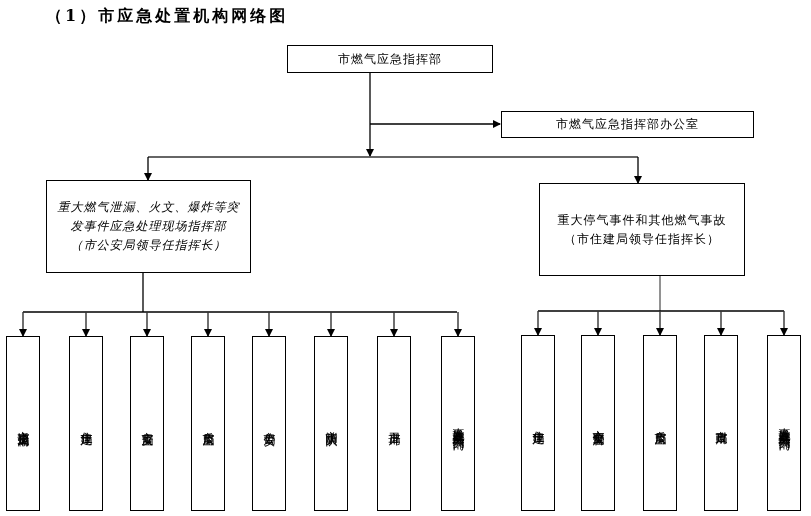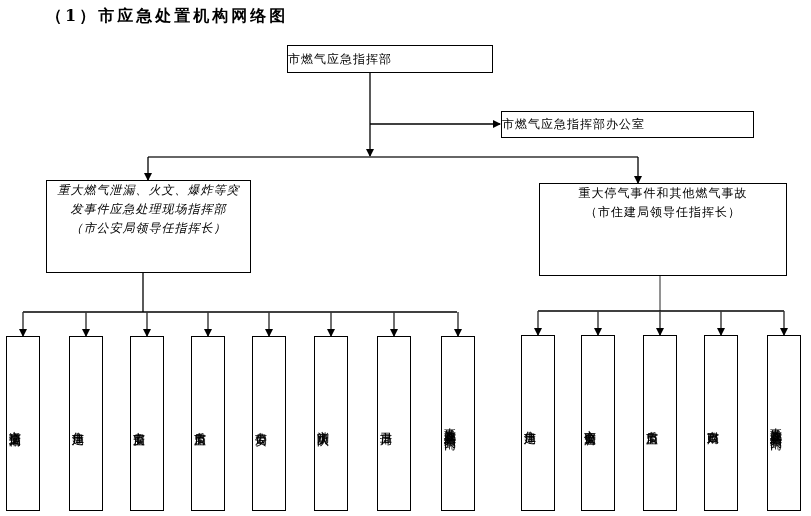--- a/index.html
+++ b/index.html
@@ -1,21 +1,21 @@
 <!DOCTYPE html>
 <html><head>
 <meta charset="utf-8">
 <style>
   html, body { margin: 0; padding: 0; background: #ffffff; }
   body { width: 811px; height: 516px; position: relative; overflow: hidden;
          font-family: "DejaVu Sans", sans-serif; color: #000; }
   .title { position: absolute; left: 46px; top: 6px; font-size: 16px; font-weight: bold;
            letter-spacing: 3px; font-family: "DejaVu Serif", serif; }
   .box { position: absolute; border: 1.5px solid #000; background: #fff; box-sizing: border-box;
-         display: flex; align-items: center; justify-content: flex-start; text-align: center; }
+         display: flex; align-items: center; justify-content: center; text-align: center; }
   .hbox { font-size: 12px; letter-spacing: 1px; line-height: 19px; }
   .vbox { font-size: 12px; line-height: 15px; }
   .vtext { writing-mode: vertical-rl; text-orientation: upright; letter-spacing: 1px; }
   svg.lines { position: absolute; left: 0; top: 0; }
 </style>
 </head>
 <body>
 
 <div class="title">（1）市应急处置机构网络图</div>
 
@@ -65,21 +65,21 @@
 <div class="box hbox" style="left:501px; top:111px; width:253px; height:27px;">
   <span>市燃气应急指挥部办公室</span>
 </div>
 
 <div class="box hbox" style="left:46px; top:180px; width:205px; height:93px; flex-direction:column;font-style:italic;">
   <div>重大燃气泄漏、火文、爆炸等突</div>
   <div>发事件应急处理现场指挥部</div>
   <div>（市公安局领导任指挥长）</div>
 </div>
 
-<div class="box hbox" style="left:539px; top:183px; width:248px; height:93px; flex-direction:column;">
+<div class="box hbox" style="left:539px; top:183px; width:206px; height:93px; flex-direction:column;">
   <div>重大停气事件和其他燃气事故</div>
   <div>（市住建局领导任指挥长）</div>
 </div>
 
 <div id="left-units">
     <div class="box vbox" style="left: 6px; top: 336px; width: 34px; height: 175px;">
       <span class="vtext">市交通运输局</span>
     </div>
     <div class="box vbox" style="left: 69px; top: 336px; width: 34px; height: 175px;">
       <span class="vtext">市住建局</span>

